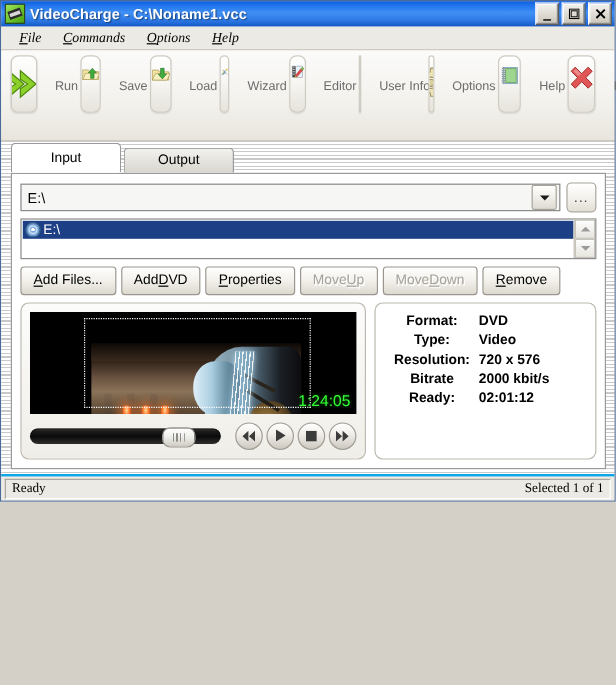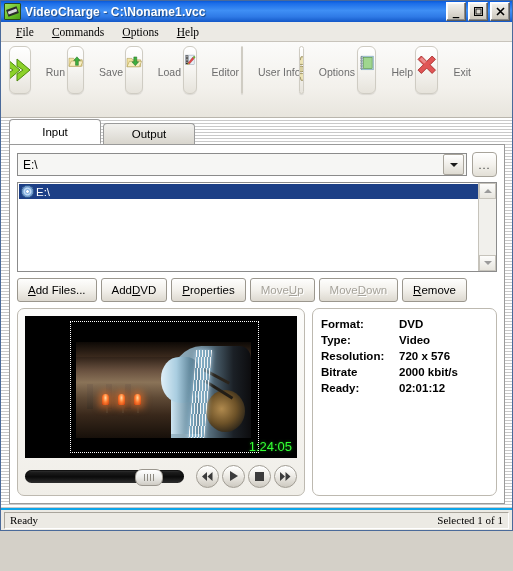--- a/index.html
+++ b/index.html
@@ -4,21 +4,21 @@
 <style>
   html,body{margin:0;padding:0;}
   body{
     width:513px;height:571px;overflow:hidden;
     font-family:"Liberation Sans", sans-serif;
     font-size:11px;
     background:#d4d0c8;
     -webkit-font-smoothing:none;
   }
   .window{
-    position:absolute;left:0;top:0;width:513px;height:531px;
+    position:absolute;left:0;top:0;width:513px;height:418px;
     background:#eceae4;
     border:1px solid #4a6a9a;
     box-sizing:border-box;
     display:flex;flex-direction:column;
   }
 
   
   .titlebar{
     height:21px;flex:0 0 21px;
     background:linear-gradient(to bottom,#0a5ad8 0%,#1a6ce8 10%,#3f8ff5 45%,#2f7ae6 75%,#1358c8 100%);
@@ -67,20 +67,21 @@
   .menubar{
     height:20px;flex:0 0 20px;
     background:#eceae4;
     display:flex;align-items:center;
     padding-left:6px;box-sizing:border-box;
     border-bottom:1px solid #c8c4bc;
   }
   .menu-item{
     padding:2px 9px;font-size:11.5px;color:#000;cursor:default;
     font-family:"Liberation Serif", serif;
+    font-style:italic;
   }
   .menu-item u{text-decoration:underline;}
 
   
   .toolbar{
     flex:0 0 76px;height:76px;
     background:linear-gradient(to bottom,#fbfbfa 0%,#f3f1ec 60%,#e8e5dd 100%);
     border-bottom:1px solid #b9b5ac;
     display:flex;align-items:flex-start;
     padding:4px 2px 0 8px;box-sizing:border-box;
@@ -324,21 +325,21 @@
     border:1px solid #a19d94;
     display:flex;align-items:center;justify-content:center;
     cursor:default;box-shadow:inset 0 1px 0 #fff;
     font-size:8px;color:#333;
   }
   .info-pane{
     flex:1 1 auto;background:#ffffff;
     border:1px solid #bdb9b0;border-radius:7px;
     padding:9px 8px;box-sizing:border-box;
   }
-  .info-row{display:flex;margin-bottom:4px;}
+  .info-row{display:flex;margin-bottom:4px;text-align:center;}
   .info-label{
     flex:0 0 78px;font-size:11.5px;font-weight:bold;color:#000;
     font-family:"Liberation Sans", sans-serif;
   }
   .info-value{
     font-size:11.5px;font-weight:bold;color:#000;
     font-family:"Liberation Sans", sans-serif;
   }
 
   
@@ -437,20 +438,35 @@
           <svg viewBox="0 0 32 32">
               <path d="M2 9 L12 9 L14 12 L30 12 L30 26 L2 26 Z" fill="#f2e3a4" stroke="#a08c3c"></path>
               <path d="M2 26 L7 15 L32 15 L27 26 Z" fill="#f8efc2" stroke="#a08c3c"></path>
               <path d="M16 6 L22 6 L22 16 L26 16 L19 24 L12 16 L16 16 Z" fill="#3fae3f" stroke="#1d6b1d"></path>
             </svg>
         </span>
       </div>
       <div class="tbtn-label">Load</div>
     </div>
 
+    <div class="tbtn">
+      <div class="tbtn-face">
+        <span class="ic">
+          <svg viewBox="0 0 32 32">
+            <path d="M4 28 Q10 16 18 8 Q22 16 16 22 Q10 27 4 28 Z" fill="#5f9fd8" stroke="#2d6ca5"></path>
+            <path d="M8 6 L27 25" stroke="#8a8a8a" stroke-width="3"></path>
+              <path d="M8 6 L27 25" stroke="#d8d8d8" stroke-width="1.2"></path>
+            <circle cx="25" cy="5" r="3.5" fill="#f5d23a" stroke="#b8911a"></circle>
+            <path d="M12 12 l1.2 2.4 2.4 .4 -1.8 1.8 .5 2.5 -2.3-1.2 -2.3 1.2 .5-2.5 -1.8-1.8 2.4-.4 Z" fill="#f5d23a"></path>
+            <path d="M9 21 l.9 1.8 1.8 .3 -1.35 1.35 .35 1.85 -1.7-.9 -1.7 .9 .35-1.85 -1.35-1.35 1.8-.3 Z" fill="#f5d23a"></path>
+          </svg>
+        </span>
+      </div>
+      <div class="tbtn-label">Wizard</div>
+    </div>
 
     <div class="tbtn">
       <div class="tbtn-face">
         <span class="ic">
           <svg viewBox="0 0 32 32">
             <rect x="4" y="3" width="24" height="26" fill="#e8f0f8" stroke="#6f7d8c"></rect>
             <rect x="5" y="4" width="7" height="24" fill="#2b2b2b"></rect>
             <g fill="#ffffff">
                 <rect x="6" y="6" width="2" height="2"></rect>
                 <rect x="9" y="6" width="2" height="2"></rect>

